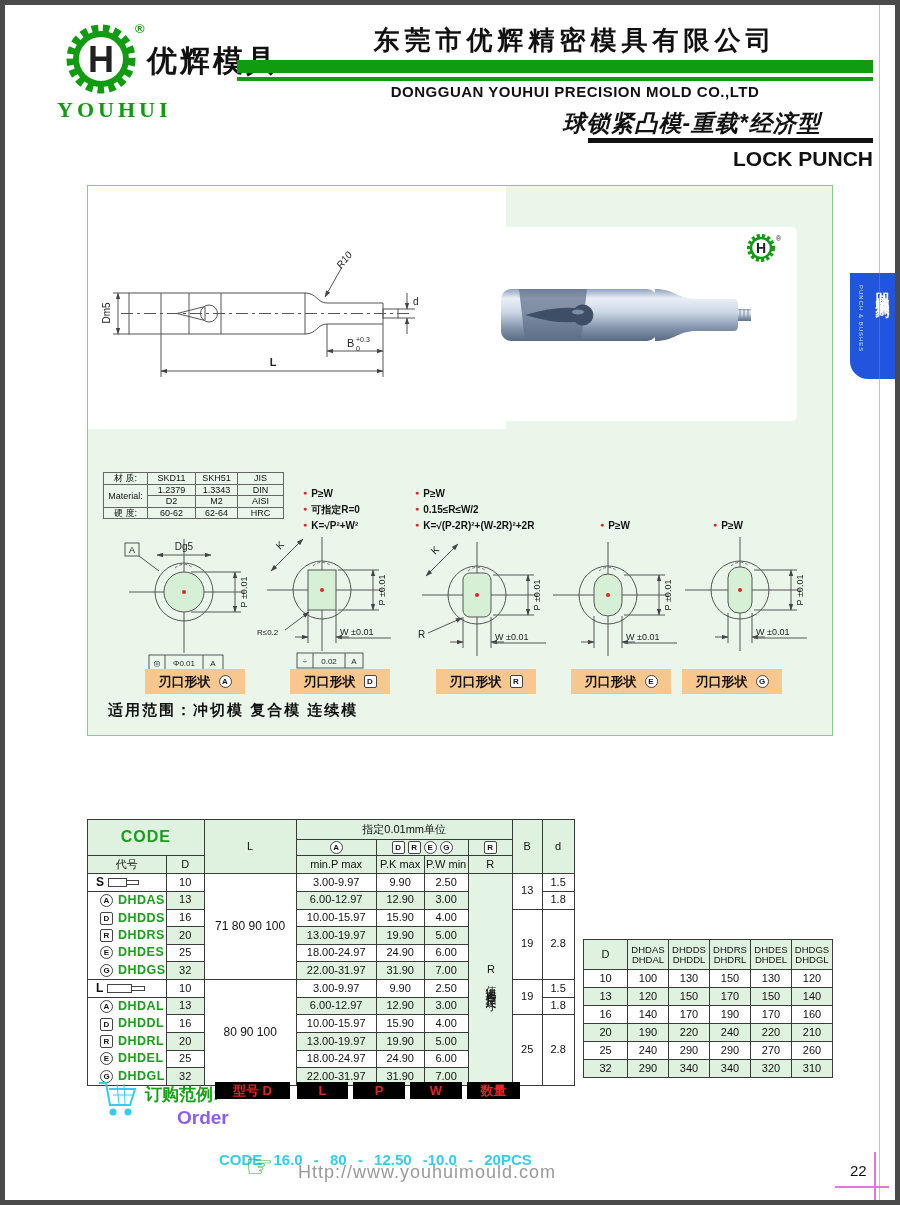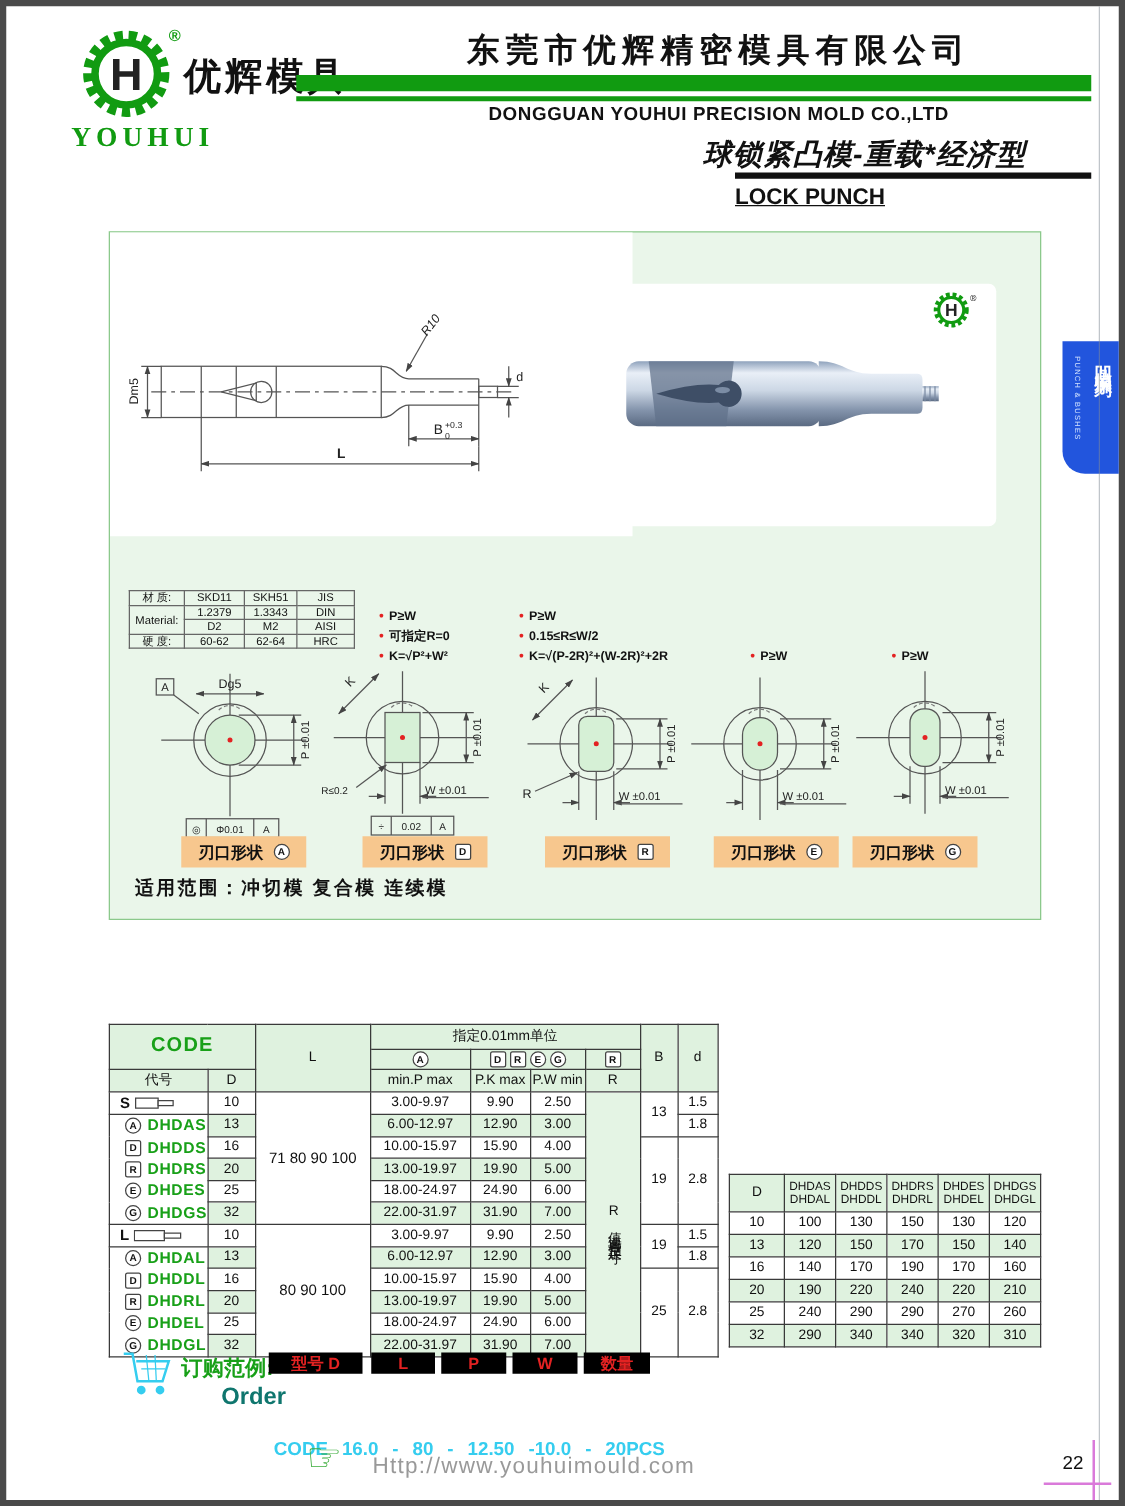--- a/index.html
+++ b/index.html
@@ -8,21 +8,21 @@
   .abs{position:absolute;}
   
   .brand-cn{font-size:30px;font-weight:bold;letter-spacing:3px;}
   .brand-en{font-size:22px;font-weight:bold;color:#119b11;letter-spacing:4px;font-family:"Liberation Serif",serif;}
   .reg{color:#119b11;font-size:13px;font-weight:bold;}
   .bar{background:#119b11;}
   .company-cn{width:600px;text-align:center;font-size:26px;font-weight:bold;letter-spacing:5px;}
   .company-en{width:600px;text-align:center;font-size:15px;font-weight:bold;letter-spacing:.5px;}
   .title-cn{width:380px;text-align:right;font-size:23px;font-weight:bold;font-style:italic;letter-spacing:1px;padding-right:14px;box-sizing:border-box;}
   .blackbar{background:#111;}
-  .title-en{width:285px;font-size:18px;font-weight:bold;text-decoration:underline;}
+  .title-en{width:285px;text-align:right;font-size:21px;font-weight:bold;}
   
   .greenbox{background:#eaf6ea;border:1px solid #8cc98c;}
   .whitepanel{background:#fff;}
   .photo{background:#fff;border-radius:6px;}
   
   .sidetab{background:#2255dd;border-radius:0 0 0 18px;}
   .sidetab .cn{position:absolute;left:24px;top:8px;color:#fff;font-size:14px;font-weight:bold;
       writing-mode:vertical-rl;text-orientation:upright;letter-spacing:3px;}
   .sidetab .en{position:absolute;left:8px;top:12px;color:#cfe0ff;font-size:6px;
       writing-mode:vertical-rl;letter-spacing:1px;}
@@ -54,21 +54,21 @@
   
   .shapelbl{background:#f7c78e;height:25px;display:flex;align-items:center;justify-content:center;
             gap:8px;font-size:13px;font-weight:bold;}
   .note{font-size:10px;font-weight:bold;line-height:15px;white-space:nowrap;}
   .note div::before{content:"●";color:#e32222;font-size:7px;vertical-align:2px;margin-right:4px;}
   .scope{font-size:15px;font-weight:bold;letter-spacing:2px;}
   
   .obox{background:#000000;height:17px;line-height:17px;text-align:center;color:#e32222;
         font-weight:bold;font-size:13px;}
   .otitle{color:#18a018;font-weight:bold;font-size:17px;}
-  .oorder{color:#0f766e;font-weight:bold;font-size:19px;}
+  .oorder{color:#8b5cf6;font-weight:bold;font-size:19px;}
   .oexample{color:#35cdef;font-weight:bold;font-size:15px;word-spacing:7px;white-space:nowrap;margin-top:44px;}
   
   .hand{color:#3fae3f;font-size:32px;}
   .url{color:#999;font-size:18px;letter-spacing:1px;text-align:center;}
   .pageno{font-size:15px;}
   .cropline{background:#da7ada;}
   .scanline{background:rgba(130,140,150,.5);}
   
   .dl{stroke:#555;stroke-width:1;fill:none;}
   .ol{stroke:#555;fill:none;}

